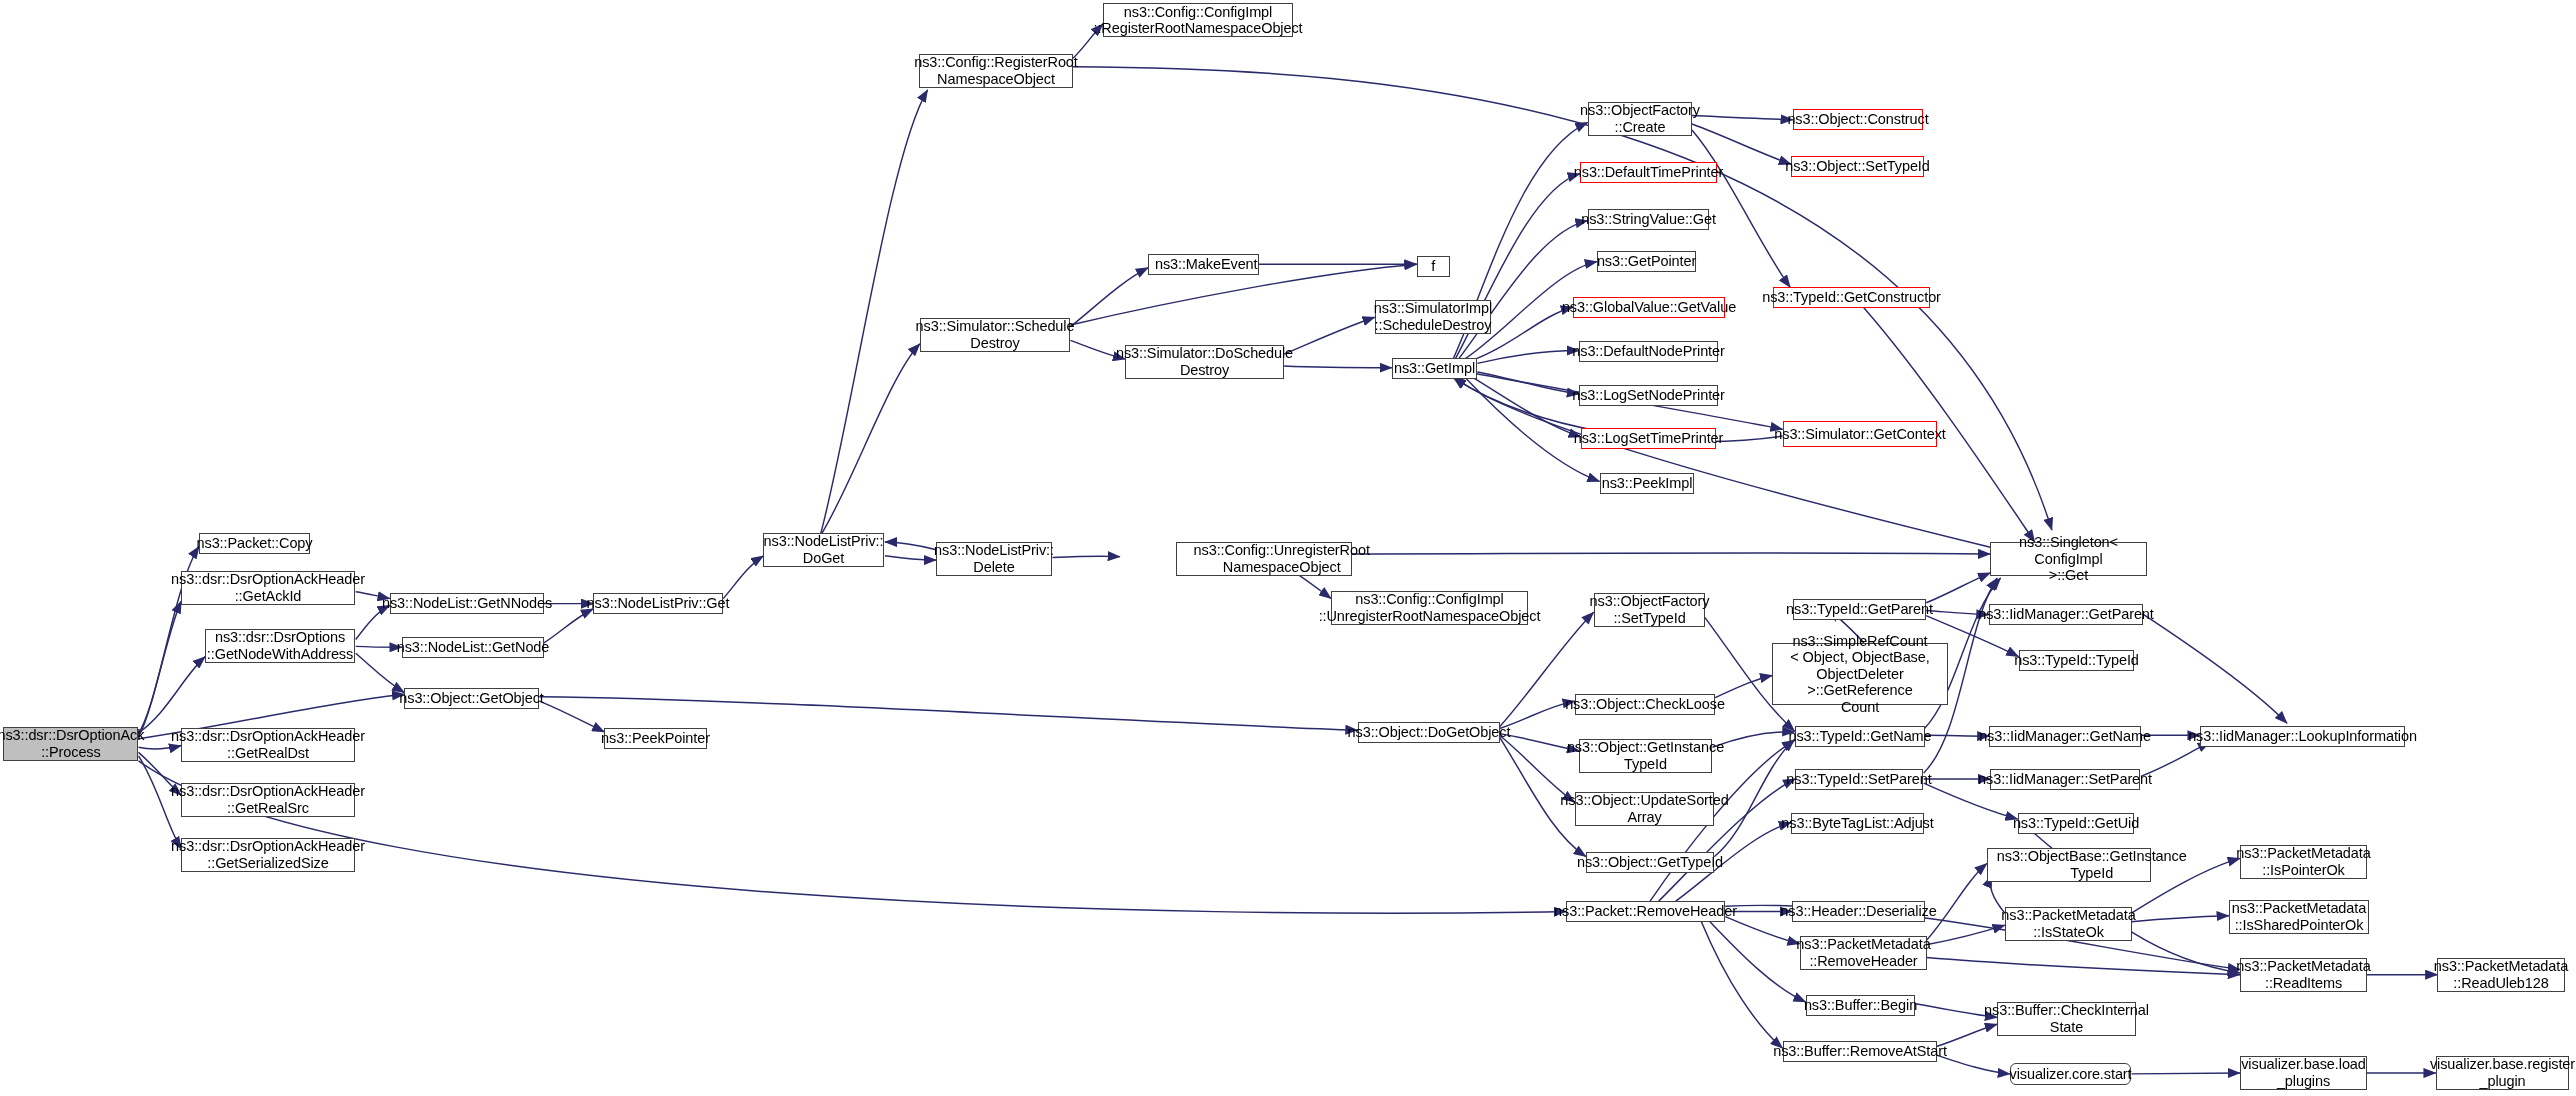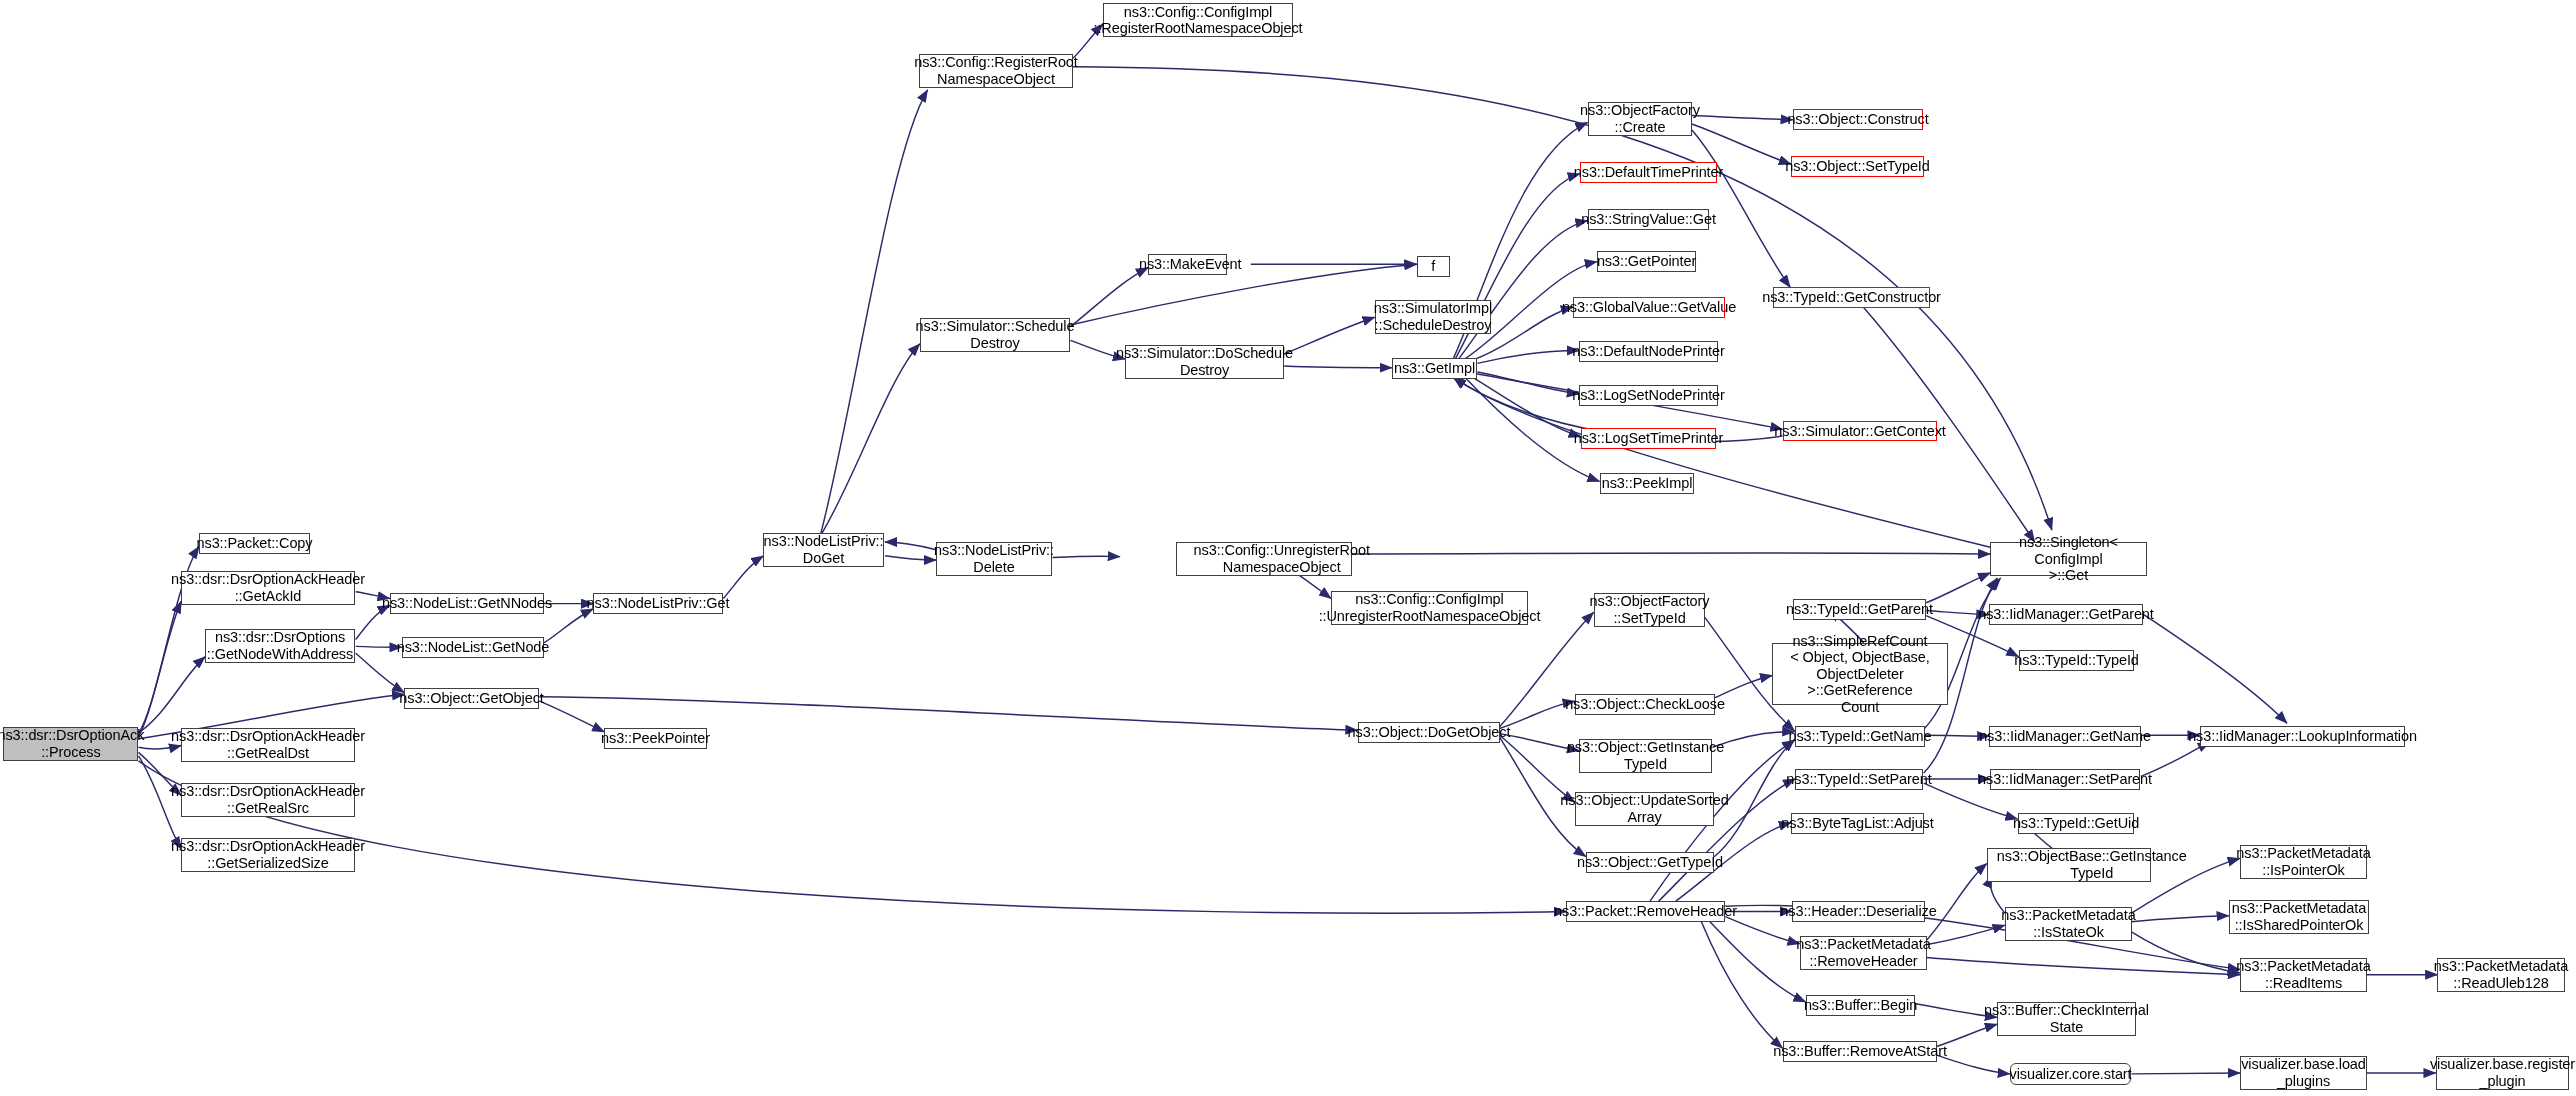--- a/index.html
+++ b/index.html
@@ -179,41 +179,41 @@
       <div class="node" style="left: 1176px; top: 542px; width: 176px; height: 34px; padding-left: 38px;">ns3::Config::UnregisterRoot
 NamespaceObject</div>
       <div class="node" style="left: 1331px; top: 591px; width: 197px; height: 34px;">ns3::Config::ConfigImpl
 ::UnregisterRootNamespaceObject</div>
       <div class="node" style="left: 919px; top: 54px; width: 154px; height: 34px;">ns3::Config::RegisterRoot
 NamespaceObject</div>
       <div class="node" style="left: 1103px; top: 3.4px; width: 190px; height: 34px;">ns3::Config::ConfigImpl
 ::RegisterRootNamespaceObject</div>
       <div class="node" style="left: 920px; top: 318px; width: 150px; height: 34px;">ns3::Simulator::Schedule
 Destroy</div>
-      <div class="node" style="left: 1148px; top: 254px; width: 79px; height: 20.5px; padding-left: 8px;">ns3::MakeEvent</div>
+      <div class="node" style="left: 1148px; top: 254px; width: 111px; height: 20.5px; padding-left: 8px;">ns3::MakeEvent</div>
       <div class="node" style="left: 1125px; top: 345px; width: 159px; height: 34px;">ns3::Simulator::DoSchedule
 Destroy</div>
       <div class="node" style="left: 1417px; top: 256px; width: 32.5px; height: 20.5px;">f</div>
       <div class="node" style="left: 1375px; top: 300px; width: 116px; height: 34px;">ns3::SimulatorImpl
 ::ScheduleDestroy</div>
       <div class="node" style="left: 1392px; top: 358px; width: 85px; height: 20.5px;">ns3::GetImpl</div>
       <div class="node" style="left: 1588px; top: 102px; width: 104px; height: 34px;">ns3::ObjectFactory
 ::Create</div>
       <div class="node red" style="left: 1580px; top: 162px; width: 137px; height: 20.5px;">ns3::DefaultTimePrinter</div>
       <div class="node" style="left: 1588px; top: 209px; width: 121px; height: 20.5px;">ns3::StringValue::Get</div>
       <div class="node" style="left: 1597px; top: 251px; width: 99px; height: 20.5px;">ns3::GetPointer</div>
       <div class="node red" style="left: 1573px; top: 297px; width: 152px; height: 20.5px;">ns3::GlobalValue::GetValue</div>
       <div class="node" style="left: 1579px; top: 341px; width: 139px; height: 20.5px;">ns3::DefaultNodePrinter</div>
       <div class="node" style="left: 1579px; top: 385px; width: 139px; height: 20.5px;">ns3::LogSetNodePrinter</div>
       <div class="node red" style="left: 1581px; top: 428px; width: 135px; height: 20.5px;">ns3::LogSetTimePrinter</div>
       <div class="node" style="left: 1600px; top: 473px; width: 94px; height: 20.5px;">ns3::PeekImpl</div>
       <div class="node red" style="left: 1793px; top: 109px; width: 130px; height: 20.5px;">ns3::Object::Construct</div>
       <div class="node red" style="left: 1791px; top: 156px; width: 133px; height: 20.5px;">ns3::Object::SetTypeId</div>
       <div class="node red" style="left: 1773px; top: 287px; width: 157px; height: 20.5px;">ns3::TypeId::GetConstructor</div>
-      <div class="node red" style="left: 1783px; top: 421px; width: 154px; height: 20px;">ns3::Simulator::GetContext</div>
+      <div class="node red" style="left: 1783px; top: 421px; width: 154px; height: 26px;">ns3::Simulator::GetContext</div>
       <div class="node" style="left: 1594px; top: 593px; width: 111px; height: 34px;">ns3::ObjectFactory
 ::SetTypeId</div>
       <div class="node" style="left: 1990px; top: 542px; width: 157px; height: 34px;">ns3::Singleton&lt; ConfigImpl
 &gt;::Get</div>
       <div class="node" style="left: 1793px; top: 599px; width: 133px; height: 20.5px;">ns3::TypeId::GetParent</div>
       <div class="node" style="left: 1989px; top: 604px; width: 154px; height: 20.5px;">ns3::IidManager::GetParent</div>
       <div class="node" style="left: 2019px; top: 650px; width: 115px; height: 20.5px;">ns3::TypeId::TypeId</div>
       <div class="node" style="left: 1772px; top: 643px; width: 176px; height: 62px;">ns3::SimpleRefCount
 &lt; Object, ObjectBase,
  ObjectDeleter &gt;::GetReference

